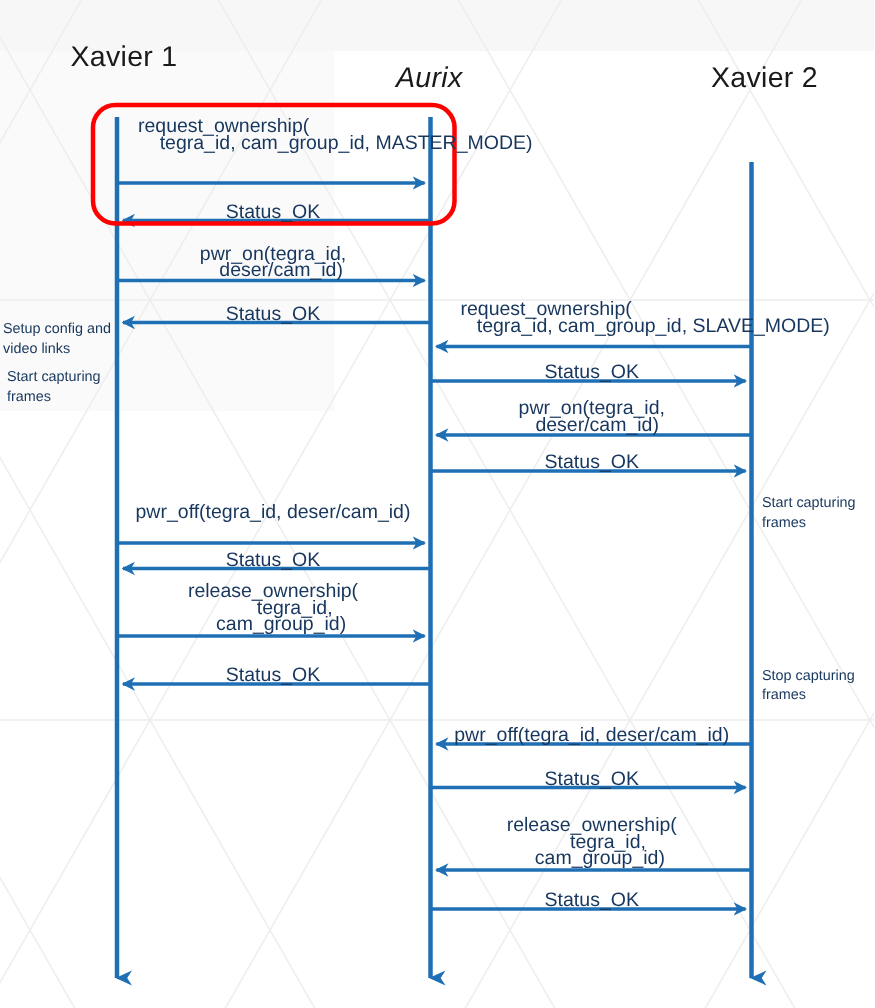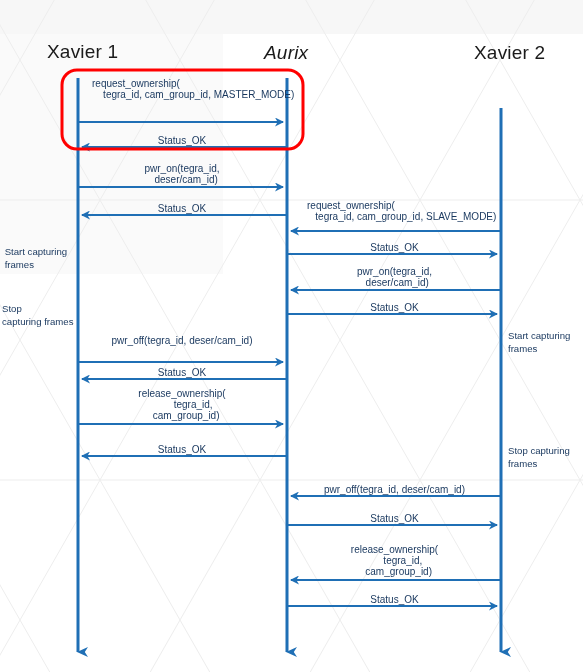--- a/index.html
+++ b/index.html
@@ -47,21 +47,21 @@
     z-index: 3;
     font-size: 19px;
     color: #1a1a1a;
     font-family: "Liberation Sans", sans-serif;
     white-space: nowrap;
     letter-spacing: 0.2px;
   }
   .msg-label {
     position: absolute;
     z-index: 3;
-    font-size: 10px;
+    font-size: 13px;
     color: #17365d;
     font-family: "Liberation Sans", sans-serif;
     white-space: pre;
     line-height: 11px;
     text-align: center;
   }
   .note-label {
     position: absolute;
     z-index: 3;
     font-size: 9.6px;
@@ -130,21 +130,21 @@
 
       <line x1="500" y1="496" x2="291" y2="496" stroke="#1F6FB5" stroke-width="2.2" marker-end="url(#arrowL)"></line>
       <line x1="288" y1="525" x2="497" y2="525" stroke="#1F6FB5" stroke-width="2.2" marker-end="url(#arrowR)"></line>
       <line x1="500" y1="580" x2="291" y2="580" stroke="#1F6FB5" stroke-width="2.2" marker-end="url(#arrowL)"></line>
       <line x1="288" y1="606" x2="497" y2="606" stroke="#1F6FB5" stroke-width="2.2" marker-end="url(#arrowR)"></line>
     </g>
 
     <rect x="62" y="70" width="241" height="79" rx="15" ry="15" fill="none" stroke="#FF0000" stroke-width="3"></rect>
   </svg>
 
-  <div class="actor-label" style="left:47px; top:41px;">Xavier 1</div>
+  <div class="actor-label" style="left:47px; top:28px;">Xavier 1</div>
   <div class="actor-label" style="left:264px; top:42px;font-style:italic;">Aurix</div>
   <div class="actor-label" style="left:474px; top:42px;">Xavier 2</div>
 
   <div class="msg-label" style="left:82px; top:78px; width:200px; text-align:left; padding-left:10px;">request_ownership(
     tegra_id, cam_group_id, MASTER_MODE)</div>
   <div class="msg-label" style="left:82px; top:135px; width:200px;">Status_OK</div>
   <div class="msg-label" style="left:82px; top:163px; width:200px;">pwr_on(tegra_id,
    deser/cam_id)</div>
   <div class="msg-label" style="left:82px; top:203px; width:200px;">Status_OK</div>
 
@@ -162,22 +162,22 @@
    cam_group_id)</div>
   <div class="msg-label" style="left:82px; top:444px; width:200px;">Status_OK</div>
 
   <div class="msg-label" style="left:292px; top:484px; width:205px;">pwr_off(tegra_id, deser/cam_id)</div>
   <div class="msg-label" style="left:292px; top:513px; width:205px;">Status_OK</div>
   <div class="msg-label" style="left:292px; top:544px; width:205px;">release_ownership(
       tegra_id,
    cam_group_id)</div>
   <div class="msg-label" style="left:292px; top:594px; width:205px;">Status_OK</div>
 
+  <div class="note-label note-left" style="left:2px; top:213px; width:80px;">Setup config and
+video links</div>
   <div class="note-label note-left" style="left:2px; top:245px; width:80px;"> Start capturing
  frames</div>
-  <div class="note-label note-left" style="left:2px; top:302px; width:80px;">Stop
-capturing frames</div>
   <div class="note-label note-left" style="left:508px; top:329px; width:75px;">Start capturing
 frames</div>
   <div class="note-label note-left" style="left:508px; top:444px; width:75px;">Stop capturing
 frames</div>
 
 </div>
 
 </body></html>

